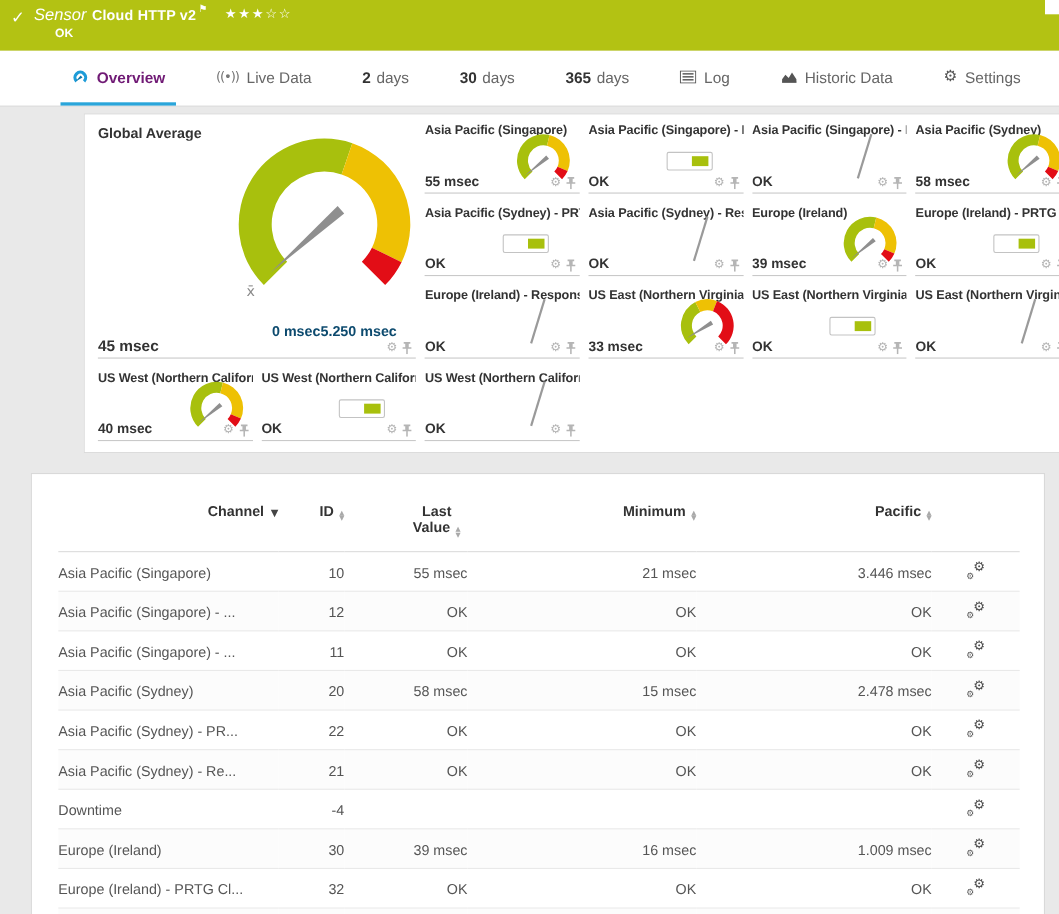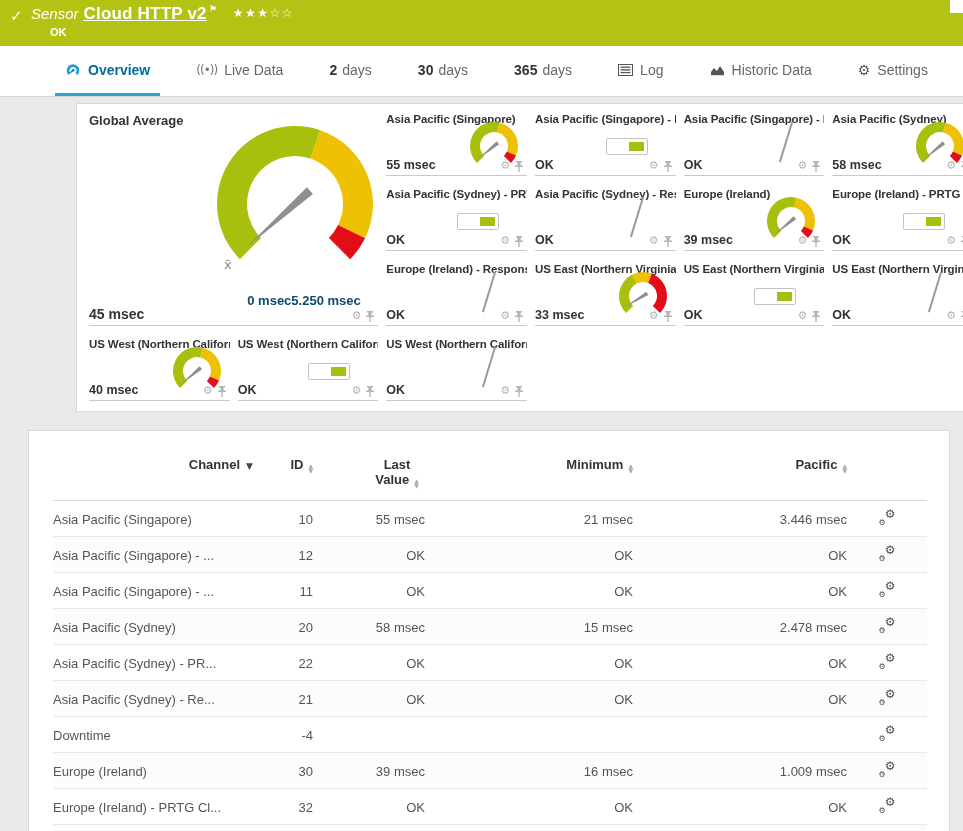--- a/index.html
+++ b/index.html
@@ -11,38 +11,38 @@
     position:relative;
   }
   .uni { font-family:"DejaVu Sans","Liberation Sans",sans-serif; }
 
   
   .topbar { height:46px; background:#b3c213; color:#fff; position:relative; }
   .topbar .corner { position:absolute; right:0; top:0; width:13px; height:13px; background:#fff; }
   .check { position:absolute; left:10px; top:7px; font-size:15px; font-weight:bold; }
   .titleline { padding-left:31px; padding-top:4px; white-space:nowrap; }
   .kind  { font-style:italic; font-size:15px; margin-right:5px; }
-  .sname { font-weight:bold; font-size:17px; letter-spacing:0.2px;text-decoration:underline; }
+  .sname { font-weight:bold; font-size:13px; letter-spacing:0.2px; }
   .flag  { font-size:9px; vertical-align:7px; margin-left:2px; cursor:pointer; }
   .stars { font-size:12px; margin-left:16px; letter-spacing:1.5px; vertical-align:2px; cursor:pointer; }
   .statusline { padding-left:50px; font-size:11px; font-weight:bold; margin-top:2px; }
 
   
   .tabs {
     height:51px; background:#fff; border-bottom:1px solid #d6d6d6;
     display:flex; align-items:stretch; justify-content:space-between;
     padding:0 25px 0 55px;
   }
   .tab {
     display:flex; align-items:center; gap:7px;
     font-size:14px; color:#666; cursor:pointer;
     border-bottom:3px solid transparent; padding:0 10px;
     white-space:nowrap;
   }
-  .tab.active { color:#0369a1; border-bottom-color:#2aa5da; font-weight:bold; }
+  .tab.active { color:#701a75; border-bottom-color:#2aa5da; font-weight:bold; }
   .tab .num { font-weight:bold; color:#333; margin-right:-2px; }
   .tab .tabicon { display:inline-flex; align-items:center; color:#555; }
   .tab .livglyph { font-size:12px; letter-spacing:-1px; color:#777; }
   .tab .gearglyph { font-size:14px; color:#555; }
 
   
   .content { padding:6px 0 0 28px; }
   .panel { background:#fff; border:1px solid #d9d9d9; }
   .gauges-panel { width:900px;margin-left:48px; }
   .tile-grid {

